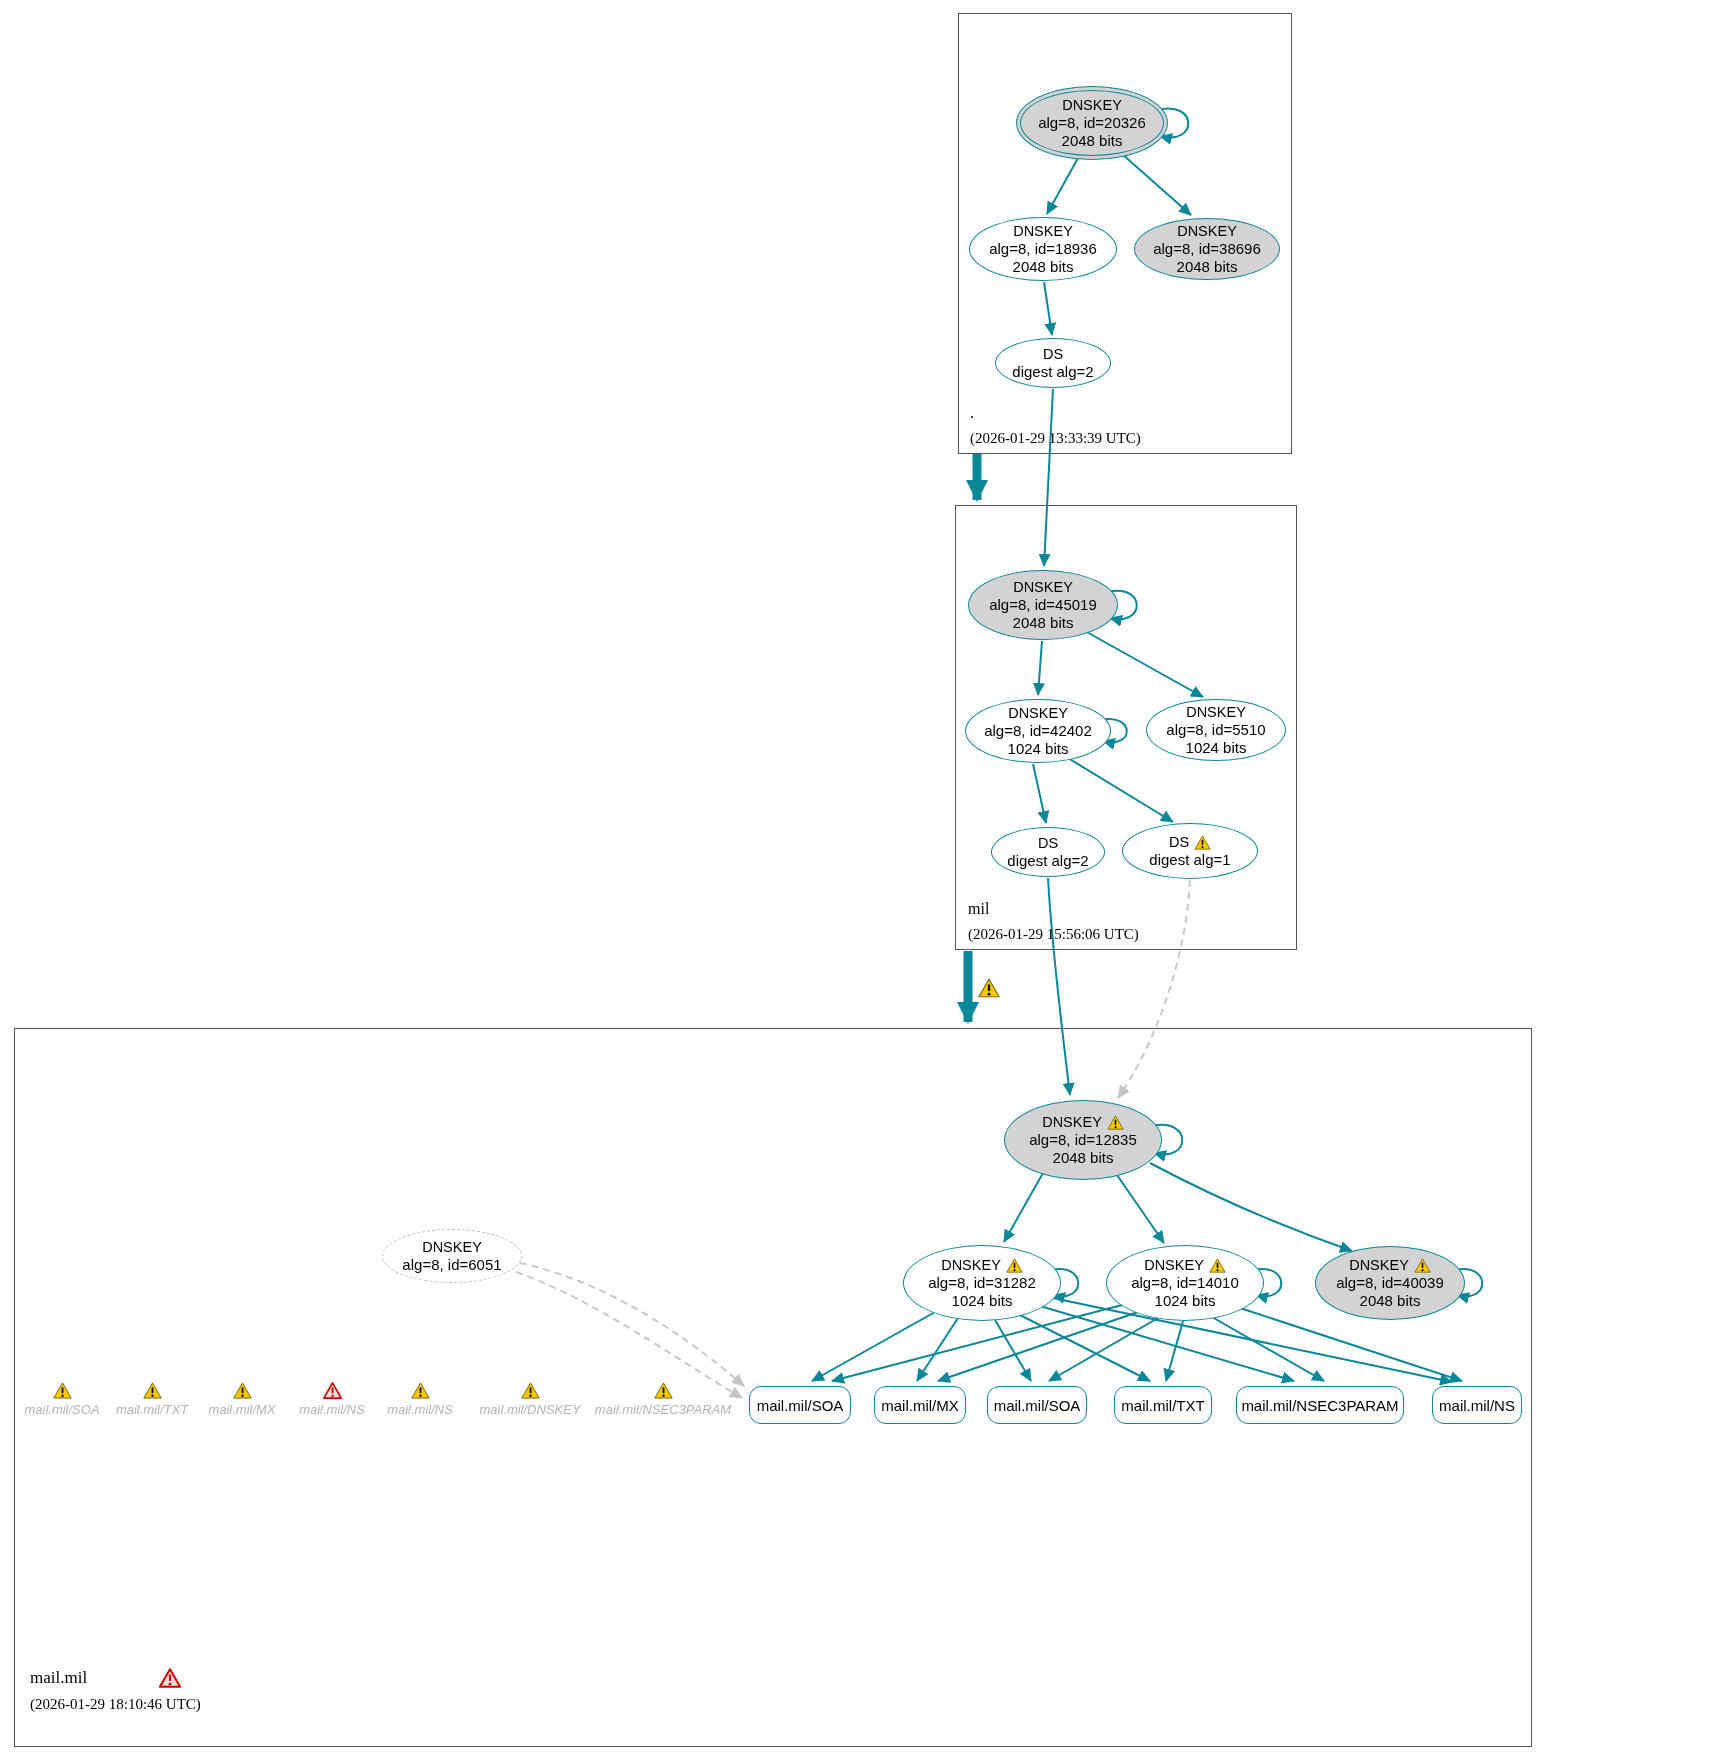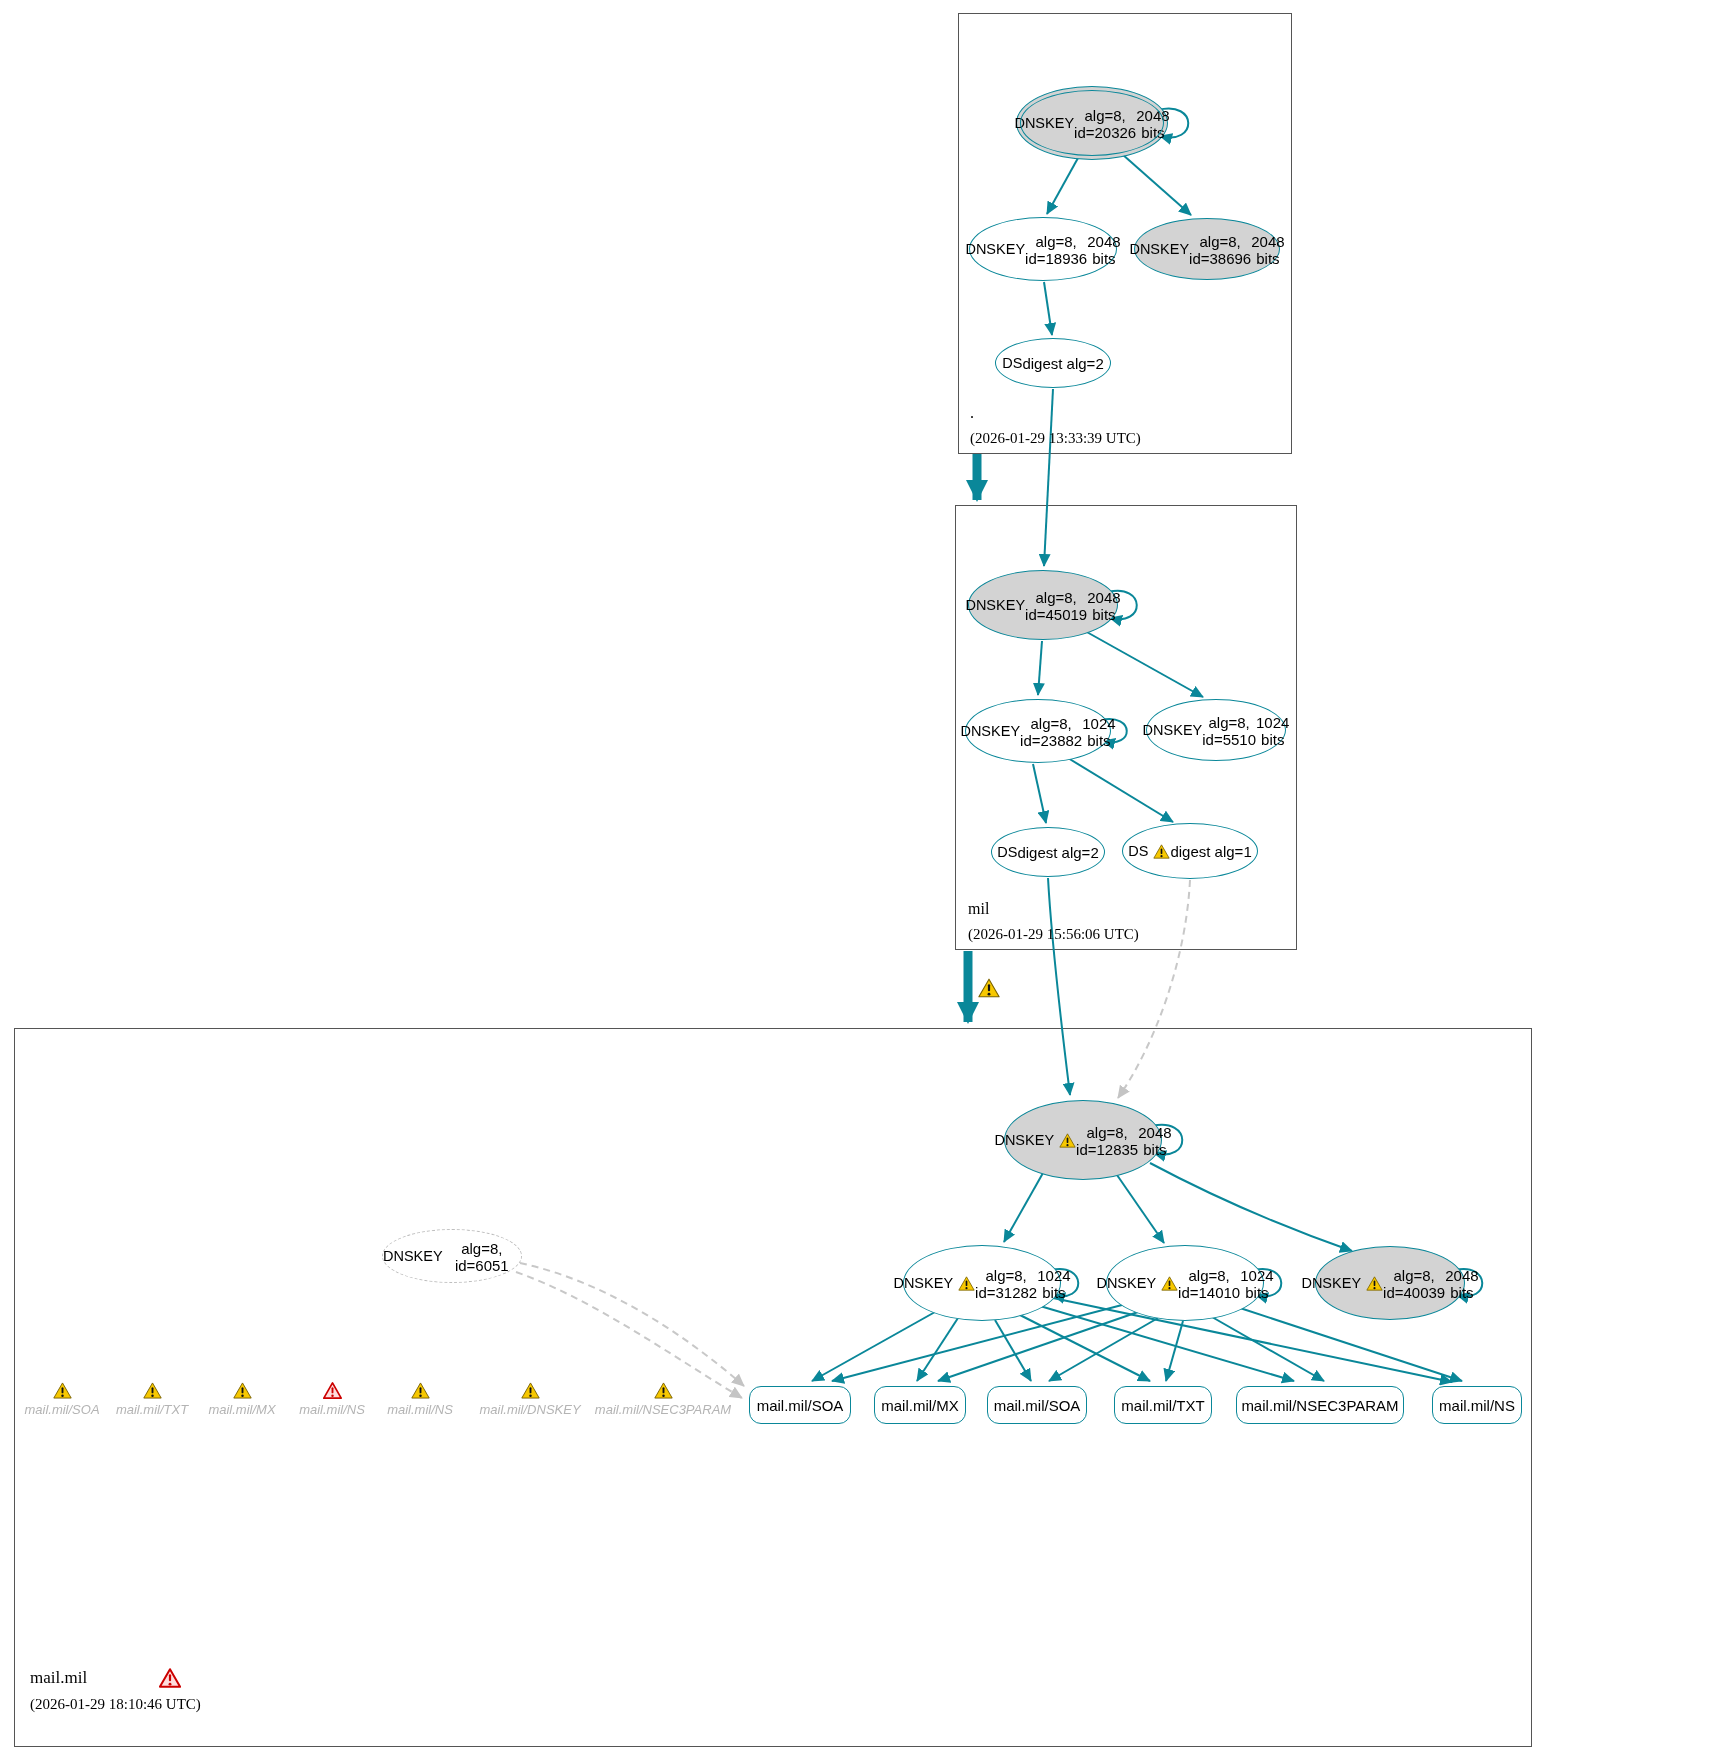--- a/index.html
+++ b/index.html
@@ -5,21 +5,21 @@
   html,body{margin:0;padding:0;background:#fff;}
   .canvas{position:relative;width:1735px;height:1760px;background:#fff;overflow:hidden;
           font-family:"Liberation Sans",sans-serif;}
   .edges{position:absolute;left:0;top:0;width:1735px;height:1760px;}
   .zone-box{position:absolute;border:1px solid #555;background:transparent;}
   .zone-label{position:absolute;font-family:"Liberation Serif",serif;color:#000;}
   .zl-name{font-size:16px;}
   .zl-name.big{font-size:17px;}
   .zl-time{font-size:15px;margin-top:8px;}
   .zl-row{display:flex;align-items:center;gap:72px;}
-  .node{position:absolute;display:flex;flex-direction:row;align-items:center;justify-content:center;
+  .node{position:absolute;display:flex;flex-direction:column;align-items:center;justify-content:center;
         border:1.6px solid #0a8799;border-radius:50%;background:#fff;text-align:center;box-sizing:border-box;}
   .node.gray{background:#d3d3d3;}
   .node.double::before{content:"";position:absolute;inset:3px;border:1.6px solid #0a8799;border-radius:50%;}
   .node.ghost{border:1.6px dashed #bdbdbd;color:#333;}
   .trow{display:flex;align-items:center;gap:5px;}
   .ntitle{font-size:14.5px;color:#000;}
   .nsub{font-size:15px;color:#000;margin-top:1px;}
   .rrset{position:absolute;height:38px;border:1.6px solid #0a8799;border-radius:12px;background:#fff;
          display:flex;align-items:center;justify-content:center;font-size:15px;color:#000;box-sizing:border-box;}
   .neg{position:absolute;display:flex;flex-direction:column;align-items:center;gap:3px;}
@@ -141,21 +141,21 @@
         <span class="ntitle">DNSKEY</span>
       </div>
     <span class="nsub">alg=8, id=45019</span>
     <span class="nsub">2048 bits</span>
   </div>
 
   <div class="node" style="left:965px;top:699px;width:146px;height:64px;">
     <div class="trow">
         <span class="ntitle">DNSKEY</span>
       </div>
-    <span class="nsub">alg=8, id=23882</span>
+    <span class="nsub">alg=8, id=42402</span>
     <span class="nsub">1024 bits</span>
   </div>
 
   <div class="node" style="left:1146px;top:699px;width:140px;height:62px;">
     <div class="trow">
         <span class="ntitle">DNSKEY</span>
       </div>
     <span class="nsub">alg=8, id=5510</span>
     <span class="nsub">1024 bits</span>
   </div>

